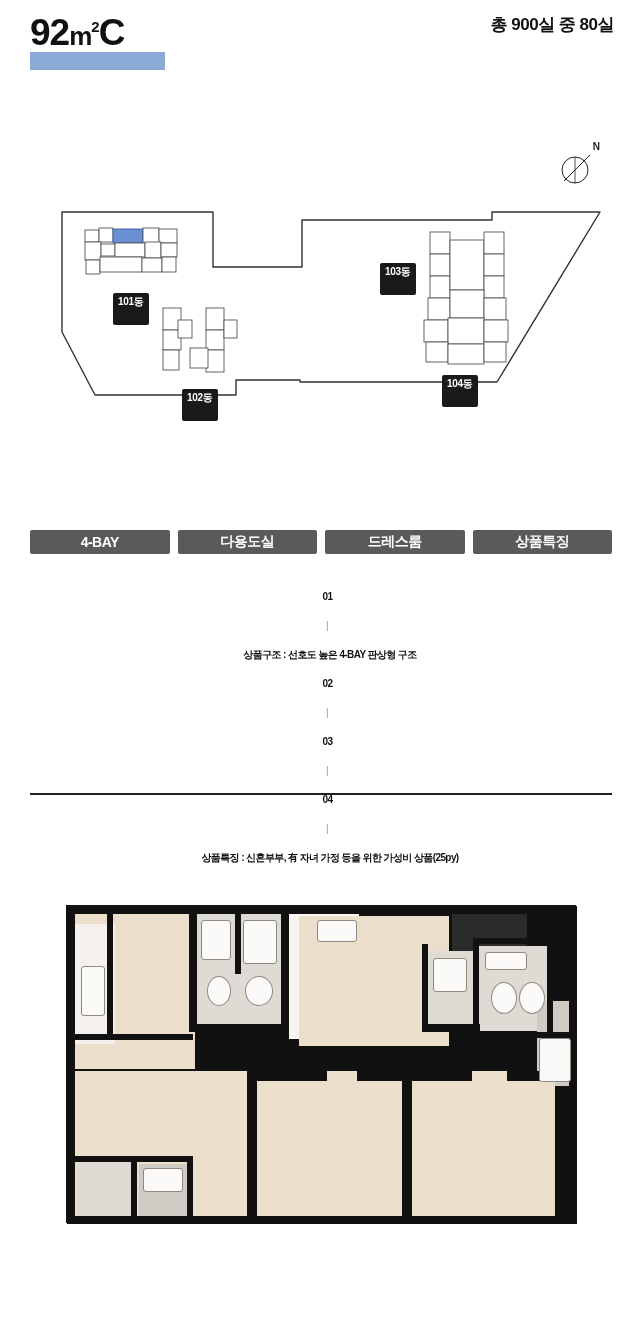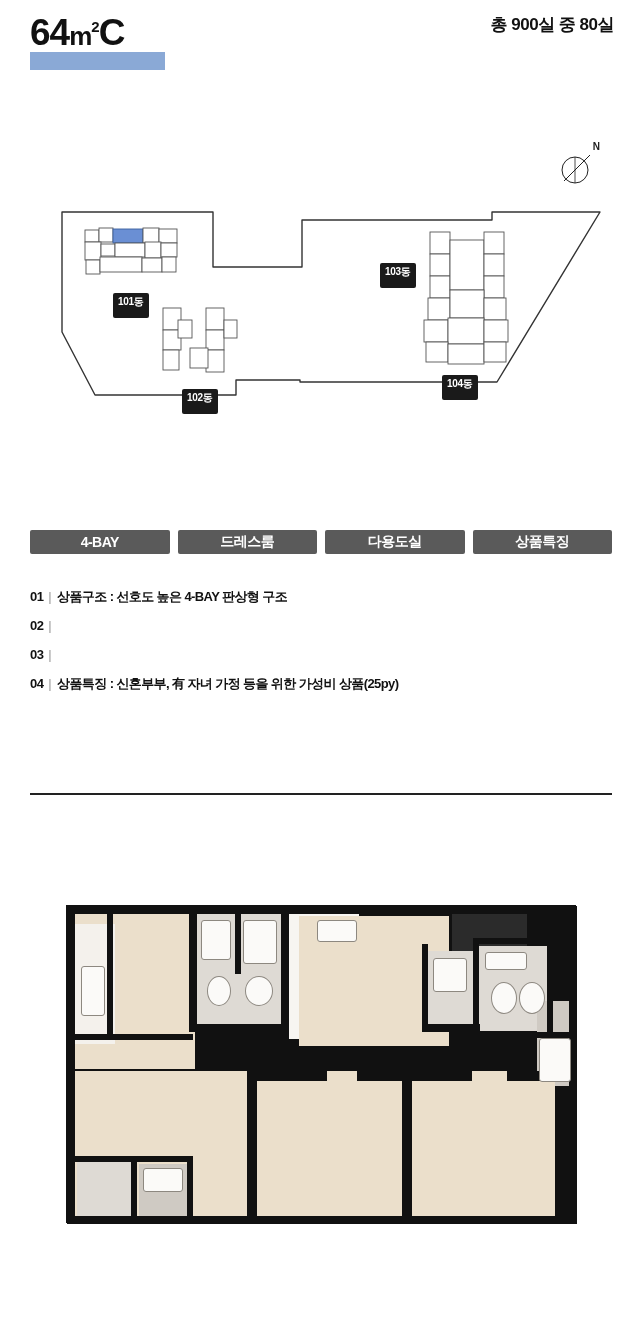--- a/index.html
+++ b/index.html
@@ -87,21 +87,21 @@
     font-size: 10px;
     font-weight: 700;
     color: #222;
   }
   .bldg-label {
     position: absolute;
     background: #1a1a1a;
     color: #ffffff;
     font-size: 10px;
     font-weight: 700;
-    padding: 2px 5px 9px 5px;
+    padding: 2px 5px 16px 5px;
     border-radius: 2px;
     letter-spacing: -0.3px;
     white-space: nowrap;
   }
 
   
   .tags {
     position: absolute;
     top: 530px;
     left: 30px;
@@ -126,25 +126,26 @@
   
   .specs {
     position: absolute;
     top: 582px;
     left: 30px;
     width: 600px;
   }
   .spec-row {
     display: flex;
     align-items: center;
-    font-size: 13px;
+    font-size: 10px;
     line-height: 29px;
     color: #111111;
     letter-spacing: -0.6px;
     white-space: nowrap;
+    flex-direction: column;
   }
   .spec-num {
     font-weight: 700;
     margin-right: 5px;
   }
   .spec-sep {
     color: #999999;
     margin-right: 6px;
   }
   .spec-text {
@@ -190,21 +191,21 @@
   .fixture.soft { border-radius: 3px; }
 </style>
 </head>
 <body>
 
 <div class="page">
 
   <div class="header">
     <div class="title-wrap">
       <div class="title">
-        <span>64</span><span class="unit">m</span><span class="sup">2</span><span>C</span>
+        <span>92</span><span class="unit">m</span><span class="sup">2</span><span>C</span>
       </div>
     </div>
     <div class="title-underline"></div>
     <div class="total-rooms">총 900실 중 80실</div>
   </div>
 
   <div class="sitemap">
 
     
     <div class="compass">
@@ -271,22 +272,22 @@
     </svg>
 
     <div class="bldg-label" style="left:113px; top:173px;">101동</div>
     <div class="bldg-label" style="left:182px; top:269px;">102동</div>
     <div class="bldg-label" style="left:380px; top:143px;">103동</div>
     <div class="bldg-label" style="left:442px; top:255px;">104동</div>
   </div>
 
   <div class="tags">
     <div class="tag">4-BAY</div>
+    <div class="tag">다용도실</div>
     <div class="tag">드레스룸</div>
-    <div class="tag">다용도실</div>
     <div class="tag">상품특징</div>
   </div>
 
   <div class="specs">
     <div class="spec-row">
       <span class="spec-num">01</span>
       <span class="spec-sep">|</span>
       <span class="spec-text">상품구조 : 선호도 높은 4-BAY 판상형 구조</span>
     </div>
     <div class="spec-row">

